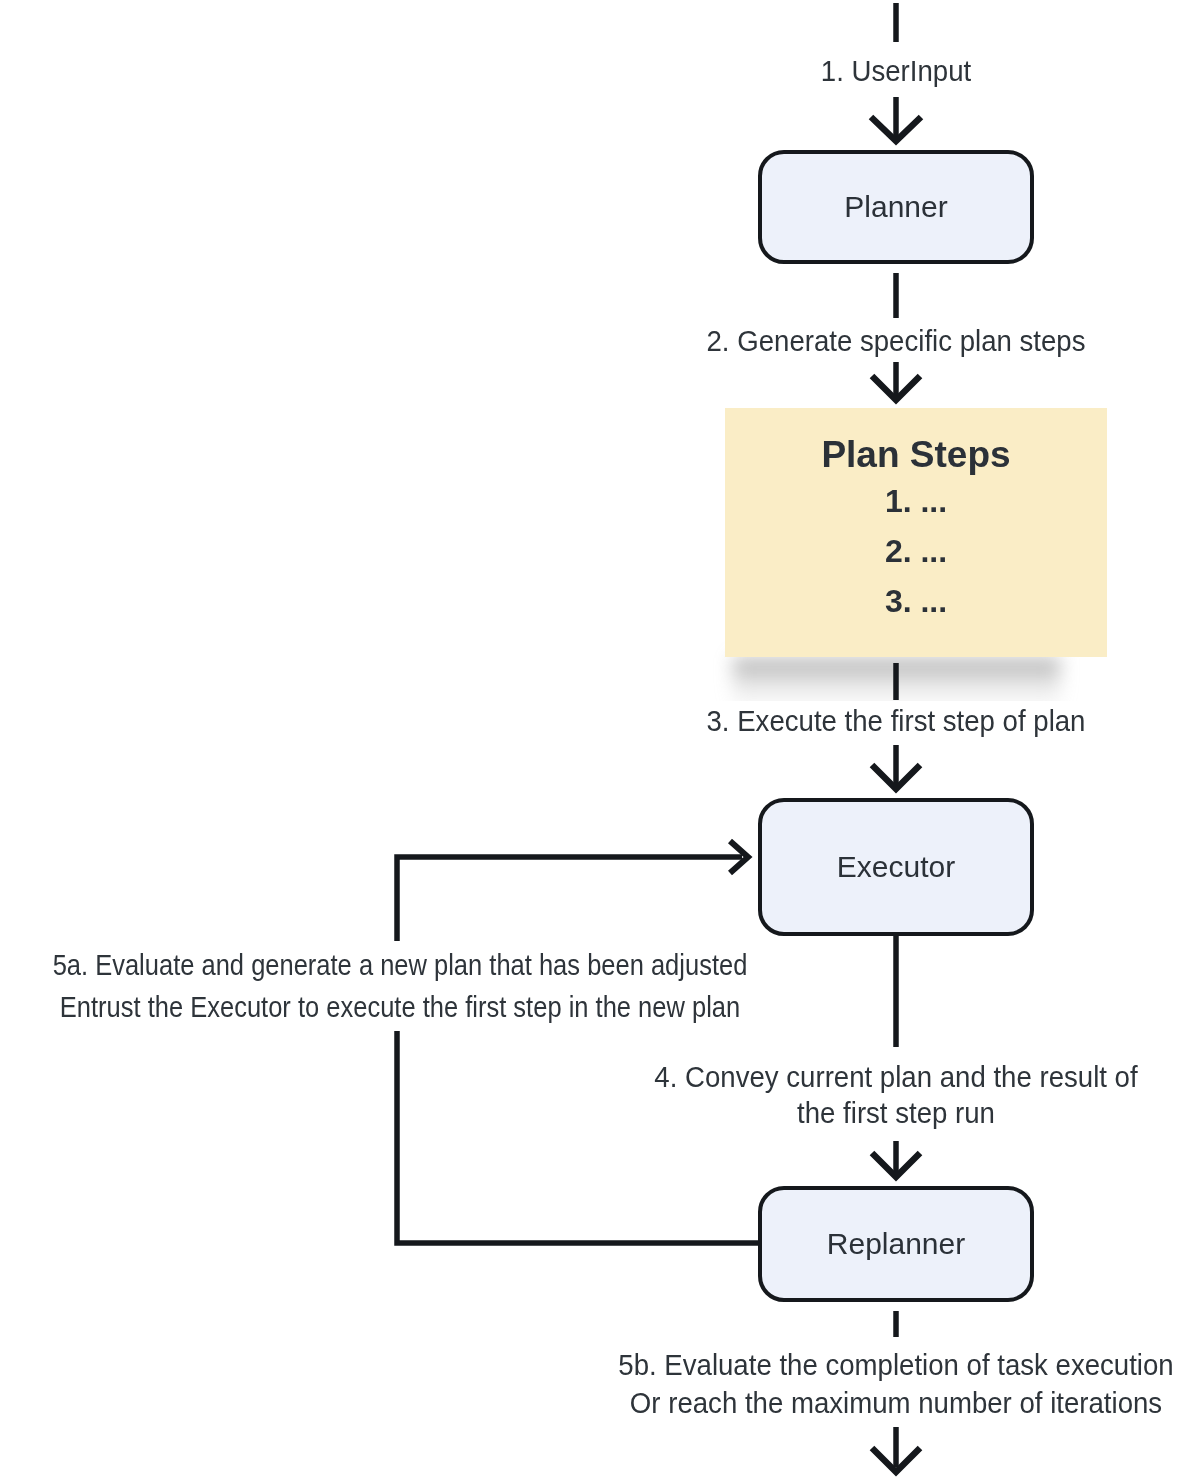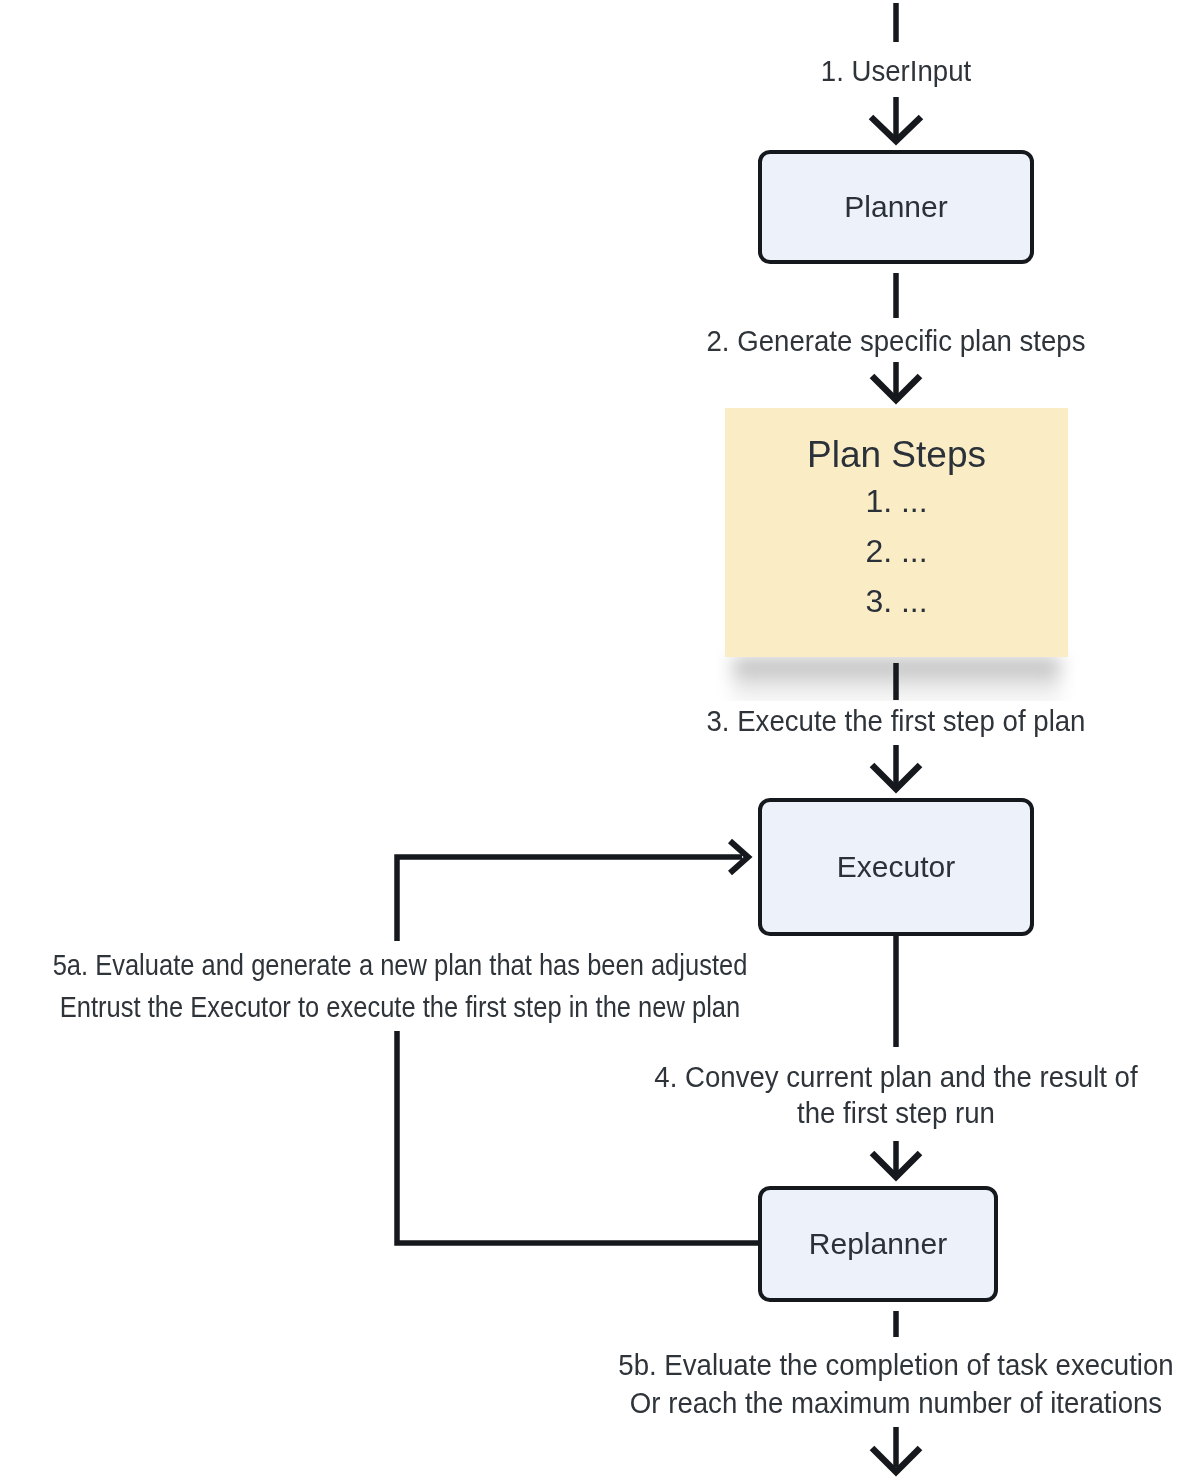--- a/index.html
+++ b/index.html
@@ -19,39 +19,40 @@
   .connectors {
     position: absolute;
     left: 0;
     top: 0;
     z-index: 1;
   }
   .node {
     position: absolute;
     box-sizing: border-box;
     border: 4px solid #15181c;
-    border-radius: 12px;
+    border-radius: 26px;
     background: #edf1fa;
     display: flex;
     align-items: center;
     justify-content: center;
     font-size: 30px;
     color: #2b3138;
     z-index: 2;
   }
   .plan-box {
     position: absolute;
     left: 725px;
     top: 408px;
-    width: 343px;
+    width: 382px;
     height: 249px;
     background: #faedc6;
     text-align: center;
     color: #2b3138;
     z-index: 2;
+    font-weight: bold;
   }
   .plan-title {
     margin-top: 26px;
     font-size: 37px;
     line-height: 42px;
   }
   .plan-item {
     font-size: 32px;
     line-height: 50px;
   }
@@ -137,21 +138,21 @@
     <div class="plan-title">Plan Steps</div>
     <div class="plan-item">1. ...</div>
     <div class="plan-item">2. ...</div>
     <div class="plan-item">3. ...</div>
   </div>
 
   <div class="node" style="left:758px; top:798px; width:276px; height:138px;">
     <span>Executor</span>
   </div>
 
-  <div class="node" style="left:758px; top:1186px; width:240px; height:116px;">
+  <div class="node" style="left:758px; top:1186px; width:276px; height:116px;">
     <span>Replanner</span>
   </div>
 
   <div class="elabel" style="left:896px; top:71px;">1. UserInput</div>
 
   <div class="elabel" style="left:896px; top:341px;">2. Generate specific plan steps</div>
 
   <div class="elabel" style="left:896px; top:721px;">3. Execute the first step of plan</div>
 
   <div class="elabel two" style="left:896px; top:1095px;">

